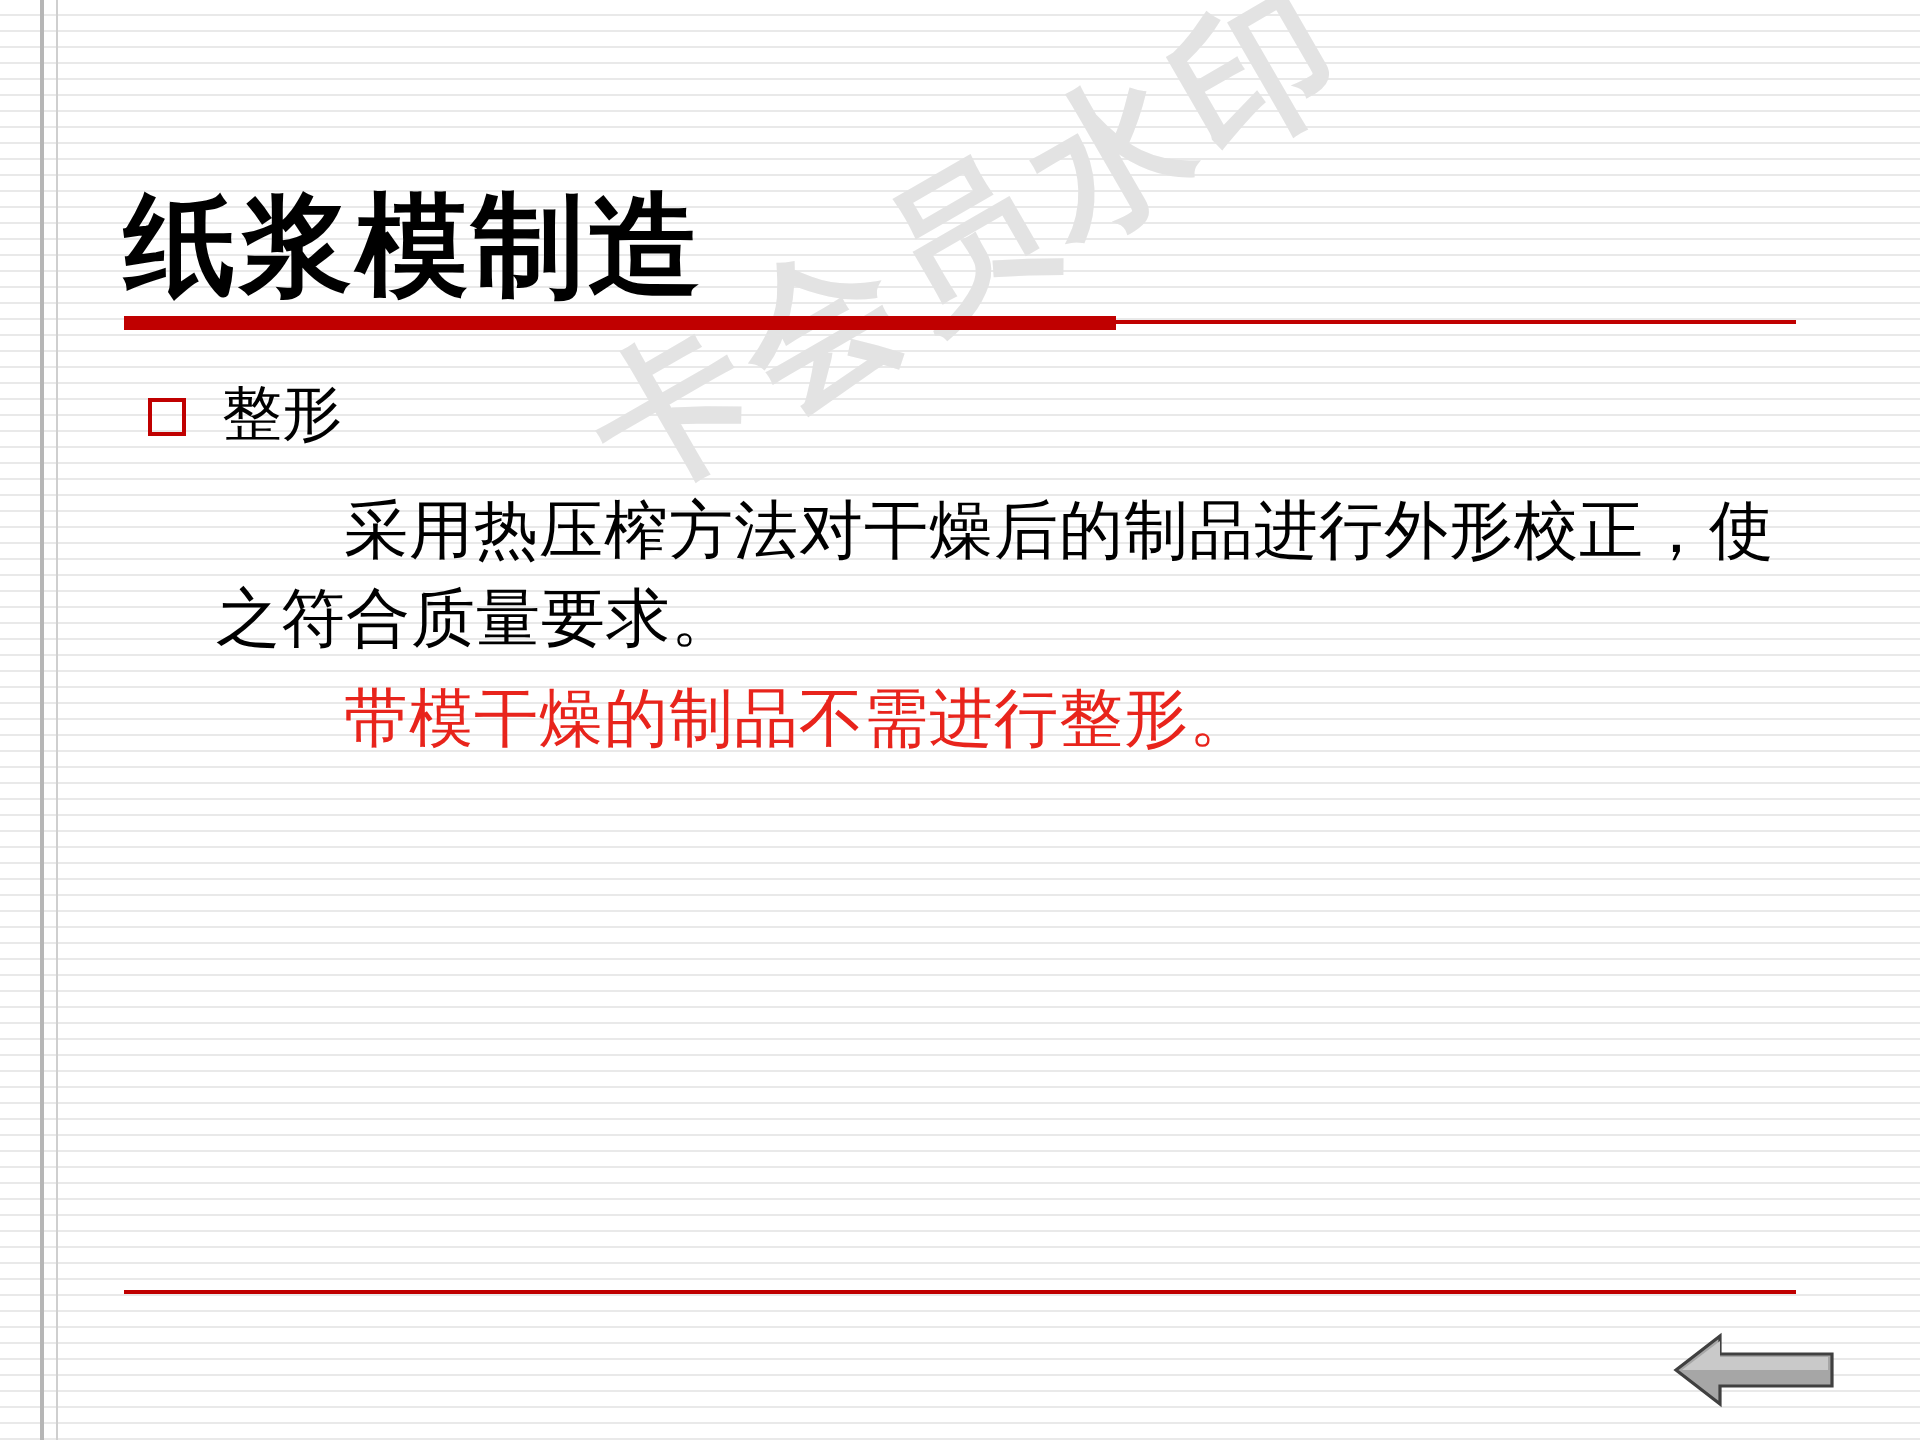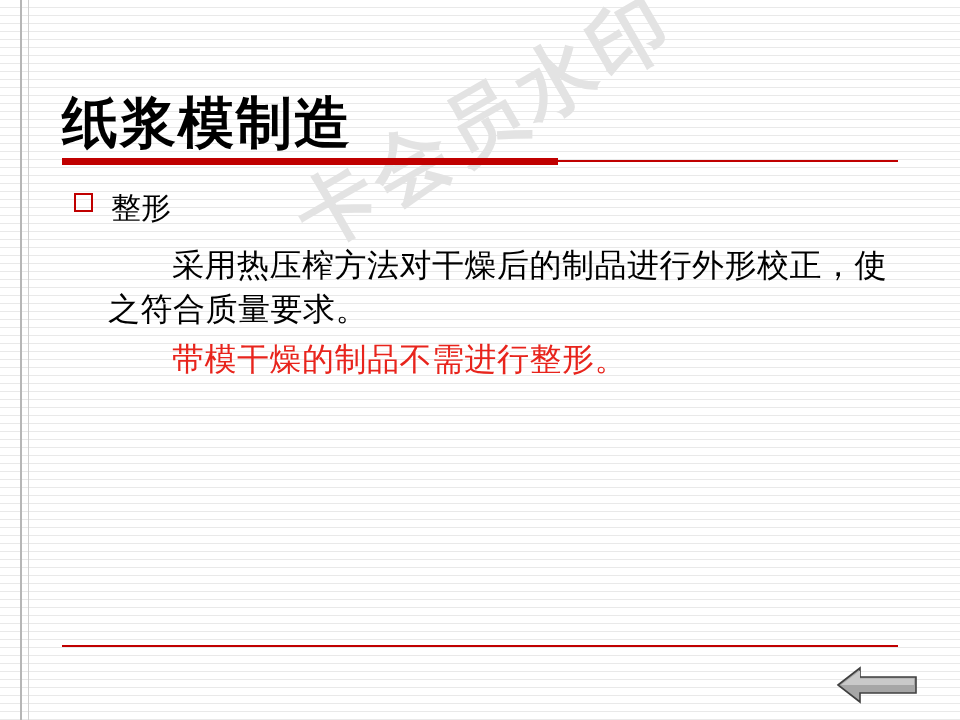--- a/index.html
+++ b/index.html
@@ -88,20 +88,21 @@
     top: 160px;
     width: 340px;
     height: 2px;
     background: #c00000;
   }
   .bullet-row {
     position: absolute;
     left: 74px;
     top: 193px;
     display: flex;
+    align-items: center;
   }
   .bullet-square {
     width: 19px;
     height: 19px;
     border: 2.5px solid #c00000;
     box-sizing: border-box;
     margin-right: 18px;
   }
   .bullet-label {
     font-size: 30px;

